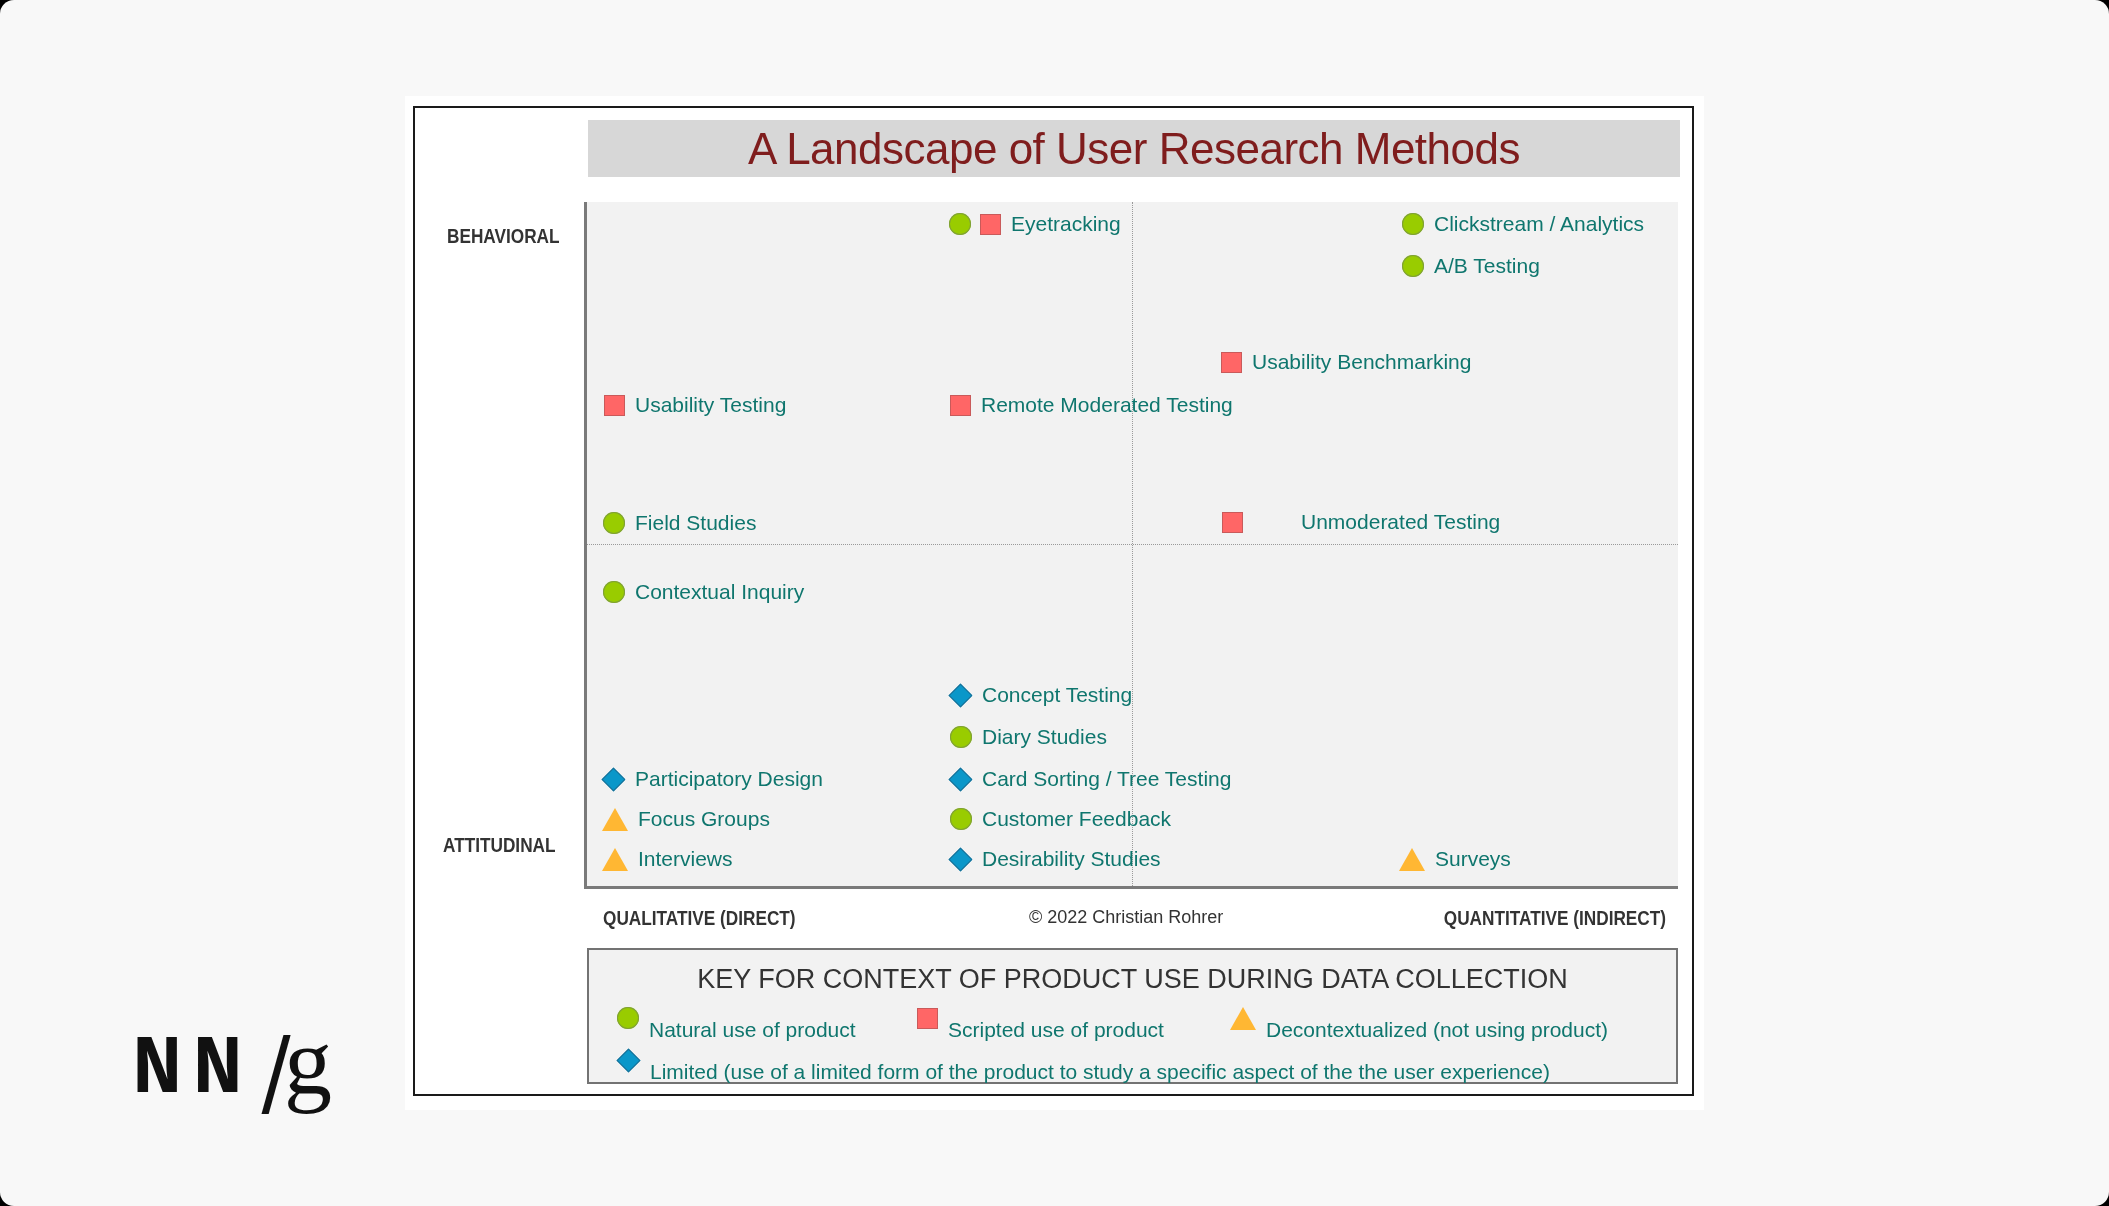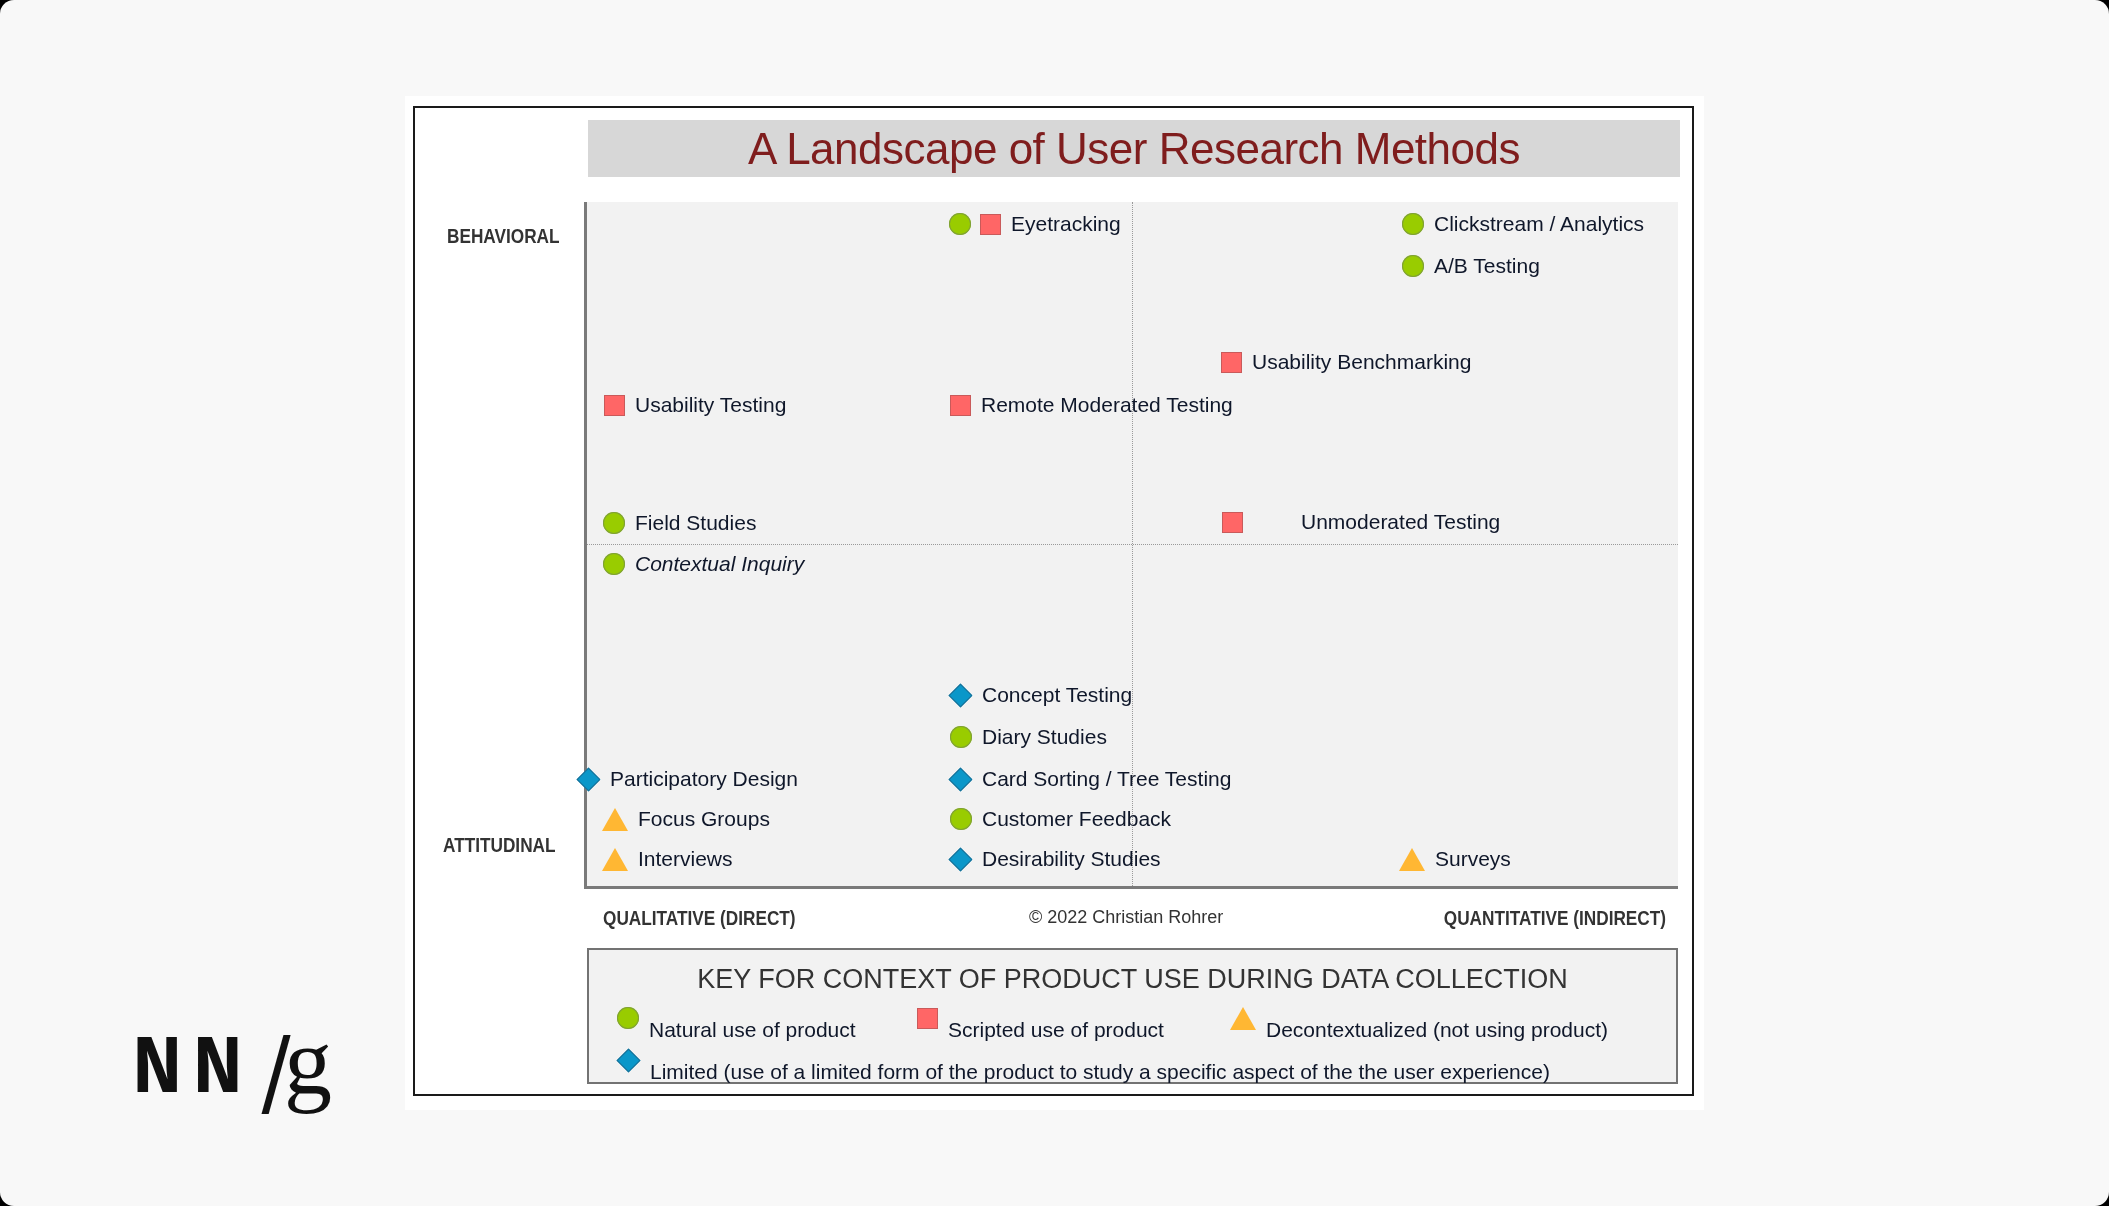--- a/index.html
+++ b/index.html
@@ -13,21 +13,21 @@
   .title-bar span { font-size:44px; color:#7f1d1d; letter-spacing:-0.5px; }
   .plot { position:absolute; left:587px; top:202px; width:1091px; height:686px; background:#f2f2f2; }
   .axis-left { position:absolute; left:584px; top:202px; width:3px; height:687px; background:#7a7a7a; }
   .axis-bottom { position:absolute; left:584px; top:886px; width:1094px; height:3px; background:#7a7a7a; }
   .vdiv { position:absolute; left:1132px; top:202px; width:0; height:684px; border-left:1.5px dotted #9a9a9a; }
   .hdiv { position:absolute; left:587px; top:544px; width:1091px; height:0; border-top:1.5px dotted #9a9a9a; }
   .axis-label { position:absolute; font-weight:bold; color:#333; font-size:21px; transform:scaleX(0.82); transform-origin:left center;
                 font-family:"Liberation Sans", sans-serif; letter-spacing:0; white-space:nowrap; }
   .axis-label.right { transform-origin:right center; }
   .item { position:absolute; display:flex; align-items:center; height:28px; white-space:nowrap; }
-  .item .lbl { font-size:21px; color:#0f172a; margin-left:10px; }
+  .item .lbl { font-size:21px; color:#0f766e; margin-left:10px; }
   .mk { display:inline-block; flex:none; }
   .mk + .mk { margin-left:9px; }
   .circle { width:22px; height:22px; border-radius:50%; background:#99cc00; box-shadow:inset 0 0 0 1px #7f9f3a; }
   .square { width:21px; height:21px; background:#ff6666; box-shadow:inset 0 0 0 1px #c95a5a; }
   .diamond { width:17px; height:17px; background:#0a97c9; transform:rotate(45deg); margin:0 3px; box-shadow:inset 0 0 0 1px #1a6f95; }
   .triangle { width:0; height:0; border-left:13px solid transparent; border-right:13px solid transparent; border-bottom:23px solid #ffb733; }
   .copyright { position:absolute; left:1029px; top:907px; font-size:18px; color:#333; white-space:nowrap; }
   .key { position:absolute; left:587px; top:948px; width:1091px; height:136px; background:#f2f2f2; border:2px solid #737373; box-sizing:border-box; }
   .key-title { position:absolute; left:0; width:100%; top:14px; text-align:center; font-size:27px; color:#333; }
   .key .item .lbl { font-size:21px;margin-top:24px; }
@@ -84,33 +84,33 @@
     <span class="lbl">Remote Moderated Testing</span>
   </div>
   <div class="item" style="left:603px; top:509px;">
     <span class="mk circle"></span>
     <span class="lbl">Field Studies</span>
   </div>
   <div class="item" style="left:1222px; top:508px;gap:48px;">
     <span class="mk square"></span>
     <span class="lbl">Unmoderated Testing</span>
   </div>
-  <div class="item" style="left:603px; top:550px;font-style:italic;">
+  <div class="item" style="left:603px; top:578px;">
     <span class="mk circle"></span>
     <span class="lbl">Contextual Inquiry</span>
   </div>
   <div class="item" style="left:949px; top:681px;">
     <span class="mk diamond"></span>
     <span class="lbl">Concept Testing</span>
   </div>
   <div class="item" style="left:950px; top:723px;">
     <span class="mk circle"></span>
     <span class="lbl">Diary Studies</span>
   </div>
-  <div class="item" style="left:577px; top:765px;">
+  <div class="item" style="left:602px; top:765px;">
     <span class="mk diamond"></span>
     <span class="lbl">Participatory Design</span>
   </div>
   <div class="item" style="left:949px; top:765px;">
     <span class="mk diamond"></span>
     <span class="lbl">Card Sorting / Tree Testing</span>
   </div>
   <div class="item" style="left:602px; top:805px;">
     <span class="mk triangle"></span>
     <span class="lbl">Focus Groups</span>

